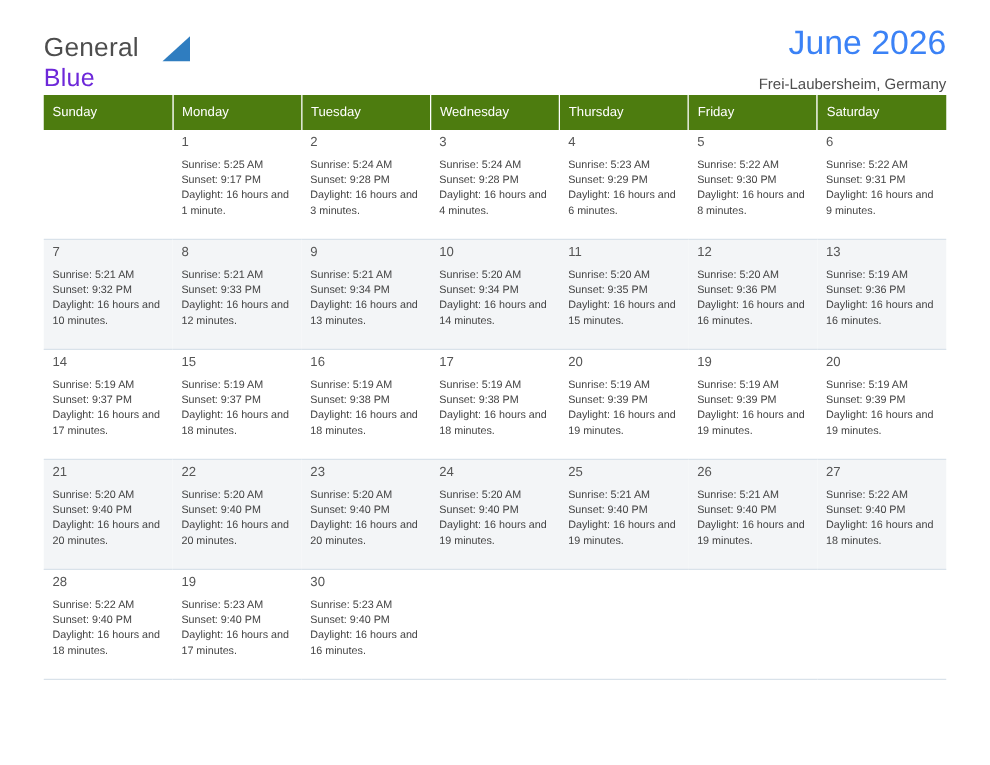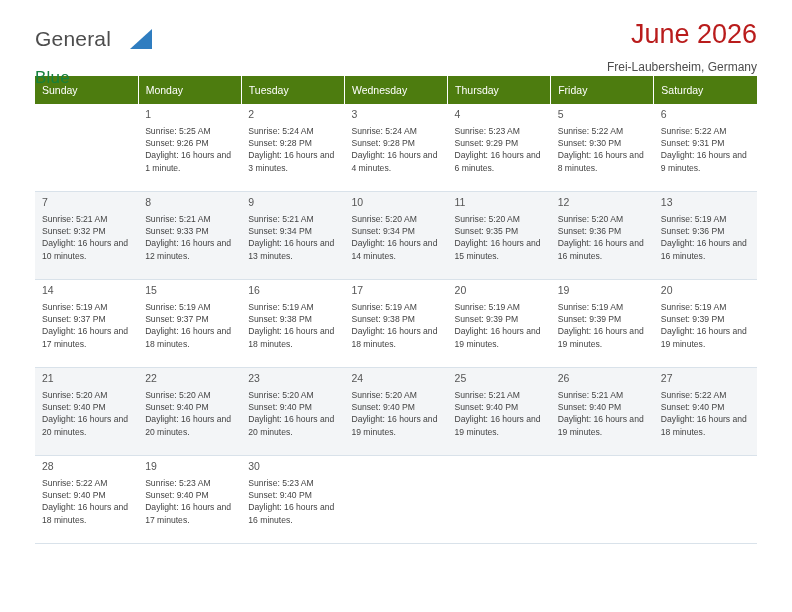--- a/index.html
+++ b/index.html
@@ -33,43 +33,43 @@
     left: 0;
     top: 28px;
     line-height: 1;
   }
   .logo-general {
     font-size: 21px;
     color: #4d4d4d;
     letter-spacing: 0.2px;
   }
   .logo-blue {
-    font-size: 17px;
-    color: #15803d;
-    margin-top: 20px;
+    font-size: 20px;
+    color: #6d28d9;
+    margin-top: 4px;
     letter-spacing: 0.2px;
   }
   .logo-mark {
     position: absolute;
     left: 95px;
     top: 1px;
     width: 0;
     height: 0;
     border-left: 22px solid transparent;
     border-bottom: 20px solid #2f7dc0;
   }
   .title-block {
     position: absolute;
     right: 0;
     top: 20px;
     text-align: right;
   }
   .cal-title {
     font-size: 27px;
-    color: #b91c1c;
+    color: #3b82f6;
     font-weight: normal;
     line-height: 1.1;
   }
   .cal-sub {
     font-size: 12px;
     color: #4d4d4d;
     margin-top: 10px;
   }
 
   
@@ -138,21 +138,21 @@
         <th>Wednesday</th>
         <th>Thursday</th>
         <th>Friday</th>
         <th>Saturday</th>
       </tr>
     </thead>
     <tbody>
       <tr class="band-a">
         <td class="empty"></td>
         <td><span class="daynum">1</span><span class="cellinfo">Sunrise: 5:25 AM
-Sunset: 9:26 PM
+Sunset: 9:17 PM
 Daylight: 16 hours and 1 minute.</span></td>
         <td><span class="daynum">2</span><span class="cellinfo">Sunrise: 5:24 AM
 Sunset: 9:28 PM
 Daylight: 16 hours and 3 minutes.</span></td>
         <td><span class="daynum">3</span><span class="cellinfo">Sunrise: 5:24 AM
 Sunset: 9:28 PM
 Daylight: 16 hours and 4 minutes.</span></td>
         <td><span class="daynum">4</span><span class="cellinfo">Sunrise: 5:23 AM
 Sunset: 9:29 PM
 Daylight: 16 hours and 6 minutes.</span></td>

